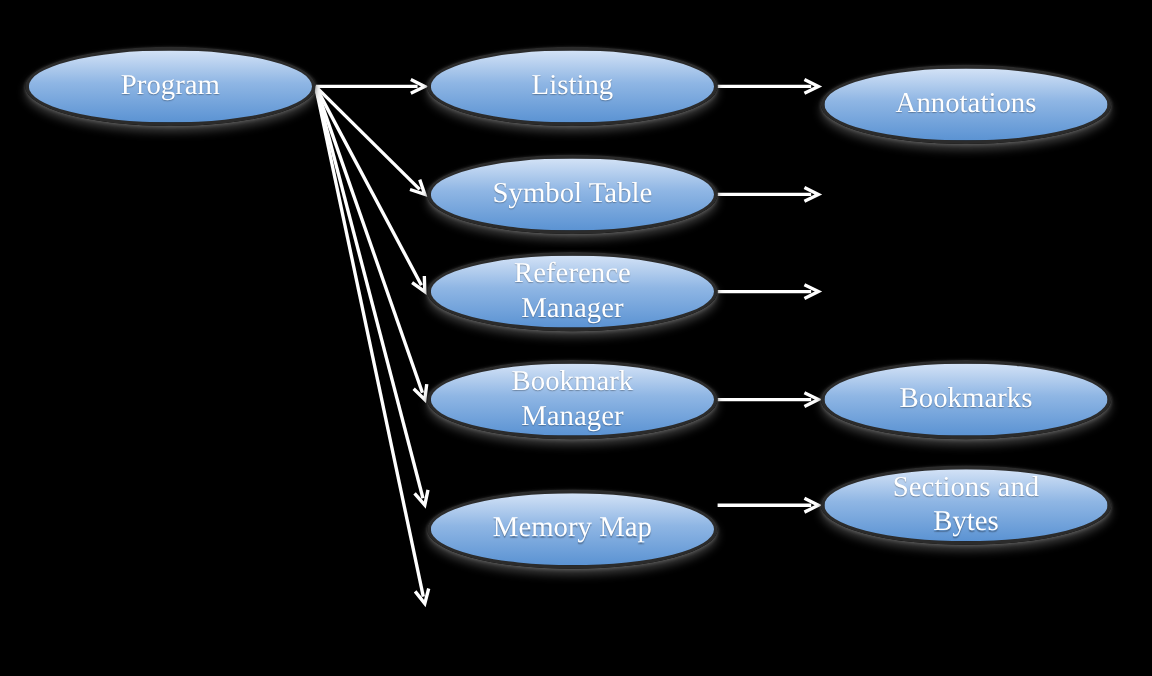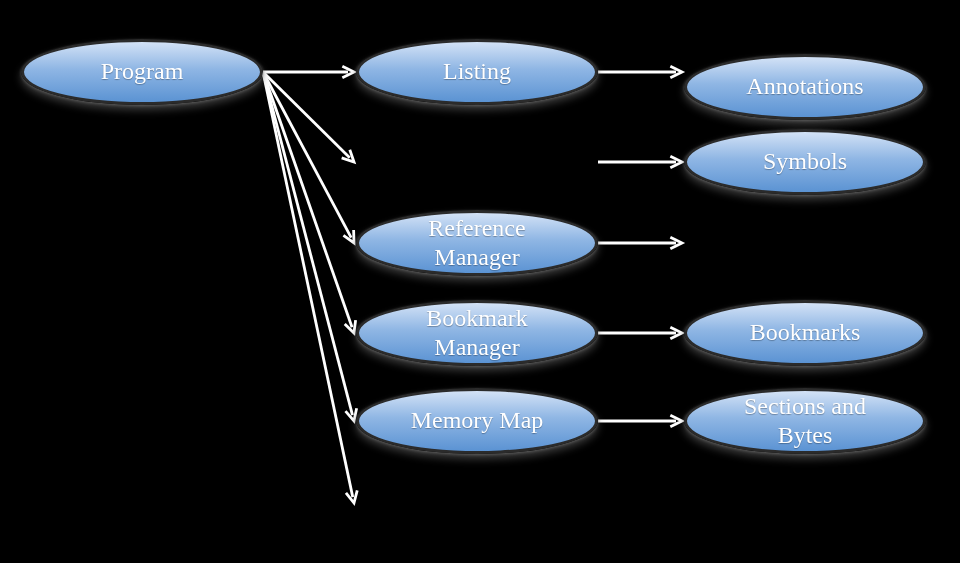--- a/index.html
+++ b/index.html
@@ -100,35 +100,35 @@
       </g>
     </svg>
 
   <div class="node" style="left:21px;  top:39px;">
     <span class="label">Program</span>
   </div>
 
   <div class="node" style="left:356px; top:39px;align-items:center;">
     <span class="label">Listing</span>
   </div>
+  <div class="node" style="left:356px; top:129px;">
+    <span class="label">Symbol Table</span>
+  </div>
   <div class="node" style="left:356px; top:210px;">
     <span class="label">Reference Manager</span>
   </div>
   <div class="node" style="left:356px; top:300px;">
     <span class="label">Bookmark Manager</span>
   </div>
-  <div class="node" style="left:356px; top:388px;">
+  <div class="node" style="left:356px; top:408px;">
     <span class="label">Memory Map</span>
   </div>
 
   <div class="node" style="left:684px; top:54px;">
     <span class="label">Annotations</span>
-  </div>
-  <div class="node" style="left:684px; top:129px;">
-    <span class="label">Symbols</span>
   </div>
   <div class="node" style="left:684px; top:388px;">
     <span class="label">Sections and Bytes</span>
   </div>
   <div class="node" style="left:684px; top:300px;">
     <span class="label">Bookmarks</span>
   </div>
 
 </div>
 

